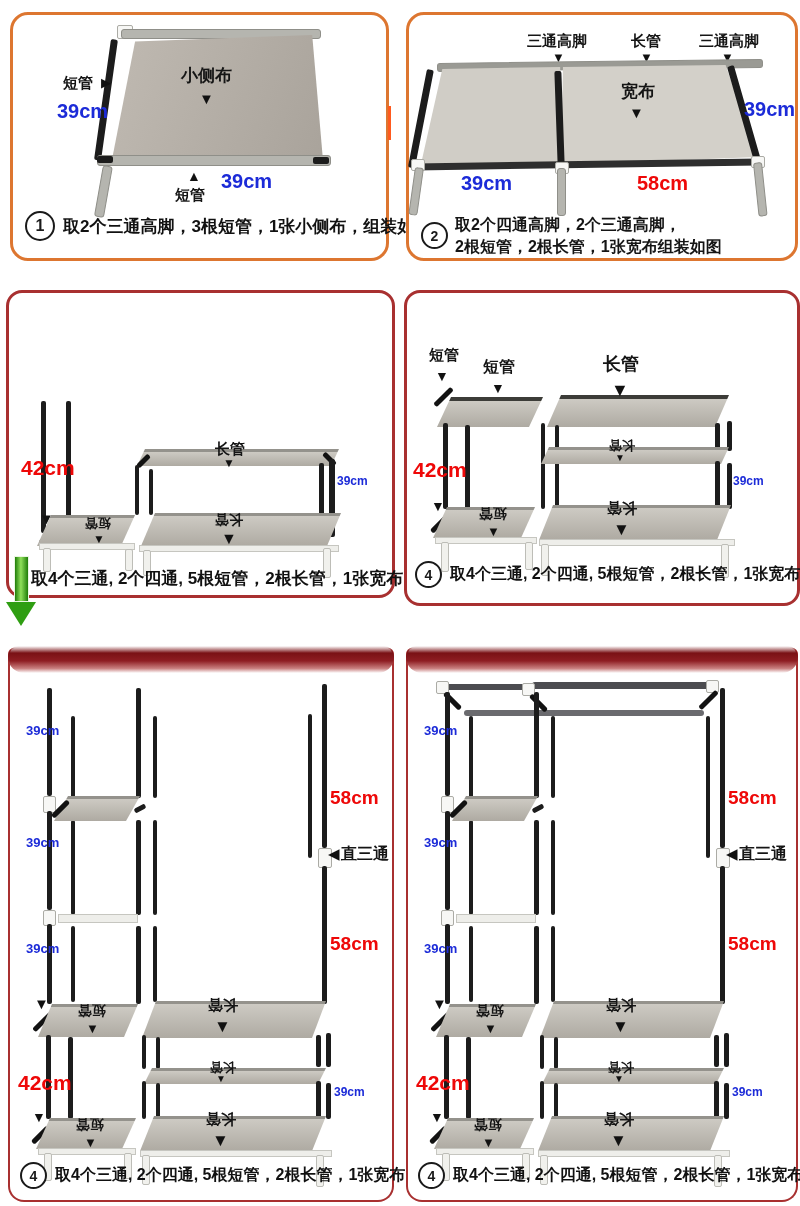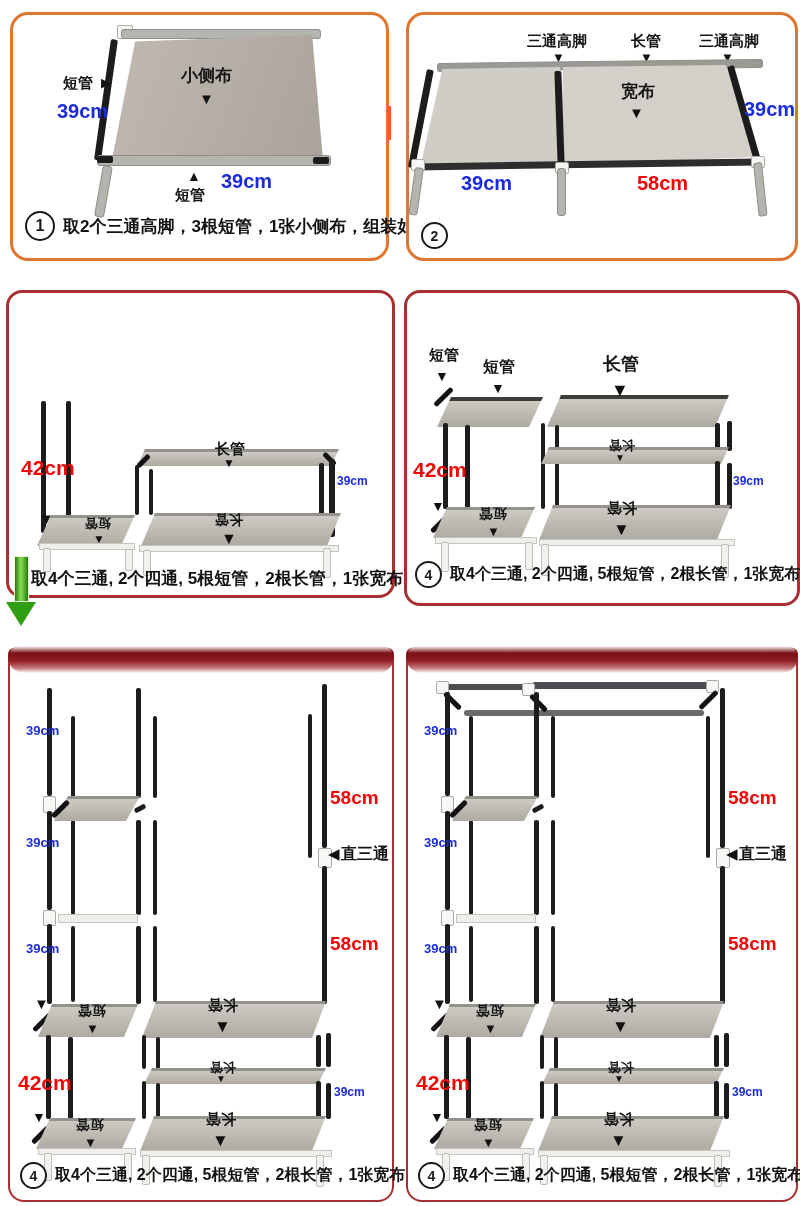--- a/index.html
+++ b/index.html
@@ -88,20 +88,24 @@
     <div class="gpole" style="left:6px;top:152px;width:7px;height:46px;transform:rotate(8deg);transform-origin:top left"></div>
     <div class="gpole" style="left:148px;top:153px;width:7px;height:46px"></div>
     <div class="gpole" style="left:344px;top:148px;width:7px;height:52px;transform:rotate(-6deg);transform-origin:top left"></div>
     <span class="lbl" style="left:212px;top:68px;font-size:17px">宽布</span>
     <span class="ar" style="left:220px;top:90px;font-size:15px">▼</span>
     <span class="lbl blue" style="left:335px;top:84px;font-size:20px">39cm</span>
     <span class="lbl blue" style="left:52px;top:158px;font-size:20px">39cm</span>
     <span class="lbl redtx" style="left:228px;top:158px;font-size:20px">58cm</span>
     <div class="steprow" style="left:12px;top:207px">
       <span class="num" style="width:23px;height:23px;font-size:14px">2</span>
+    </div>
+    <div class="lbl" style="left:46px;top:199px;font-size:16px;line-height:22px">
+      <div>取2个四通高脚，2个三通高脚，</div>
+      <div>2根短管，2根长管，1张宽布组装如图</div>
     </div>
   </div>
 
   <div class="panel red" style="left:6px;top:290px;width:383px;height:302px">
     <div class="pole" style="left:32px;top:108px;width:5px;height:132px"></div>
     <div class="pole" style="left:57px;top:108px;width:5px;height:128px"></div>
     <span class="lbl redtx" style="left:12px;top:164px;font-size:21px">42cm</span>
     <span class="ar" style="left:30px;top:218px;font-size:15px">▼</span>
     <div class="diag" style="left:38px;top:228px;height:26px;transform:rotate(45deg)"></div>
     <div class="shelf sh-gray par" style="left:28px;top:222px;width:98px;height:28px"></div>

